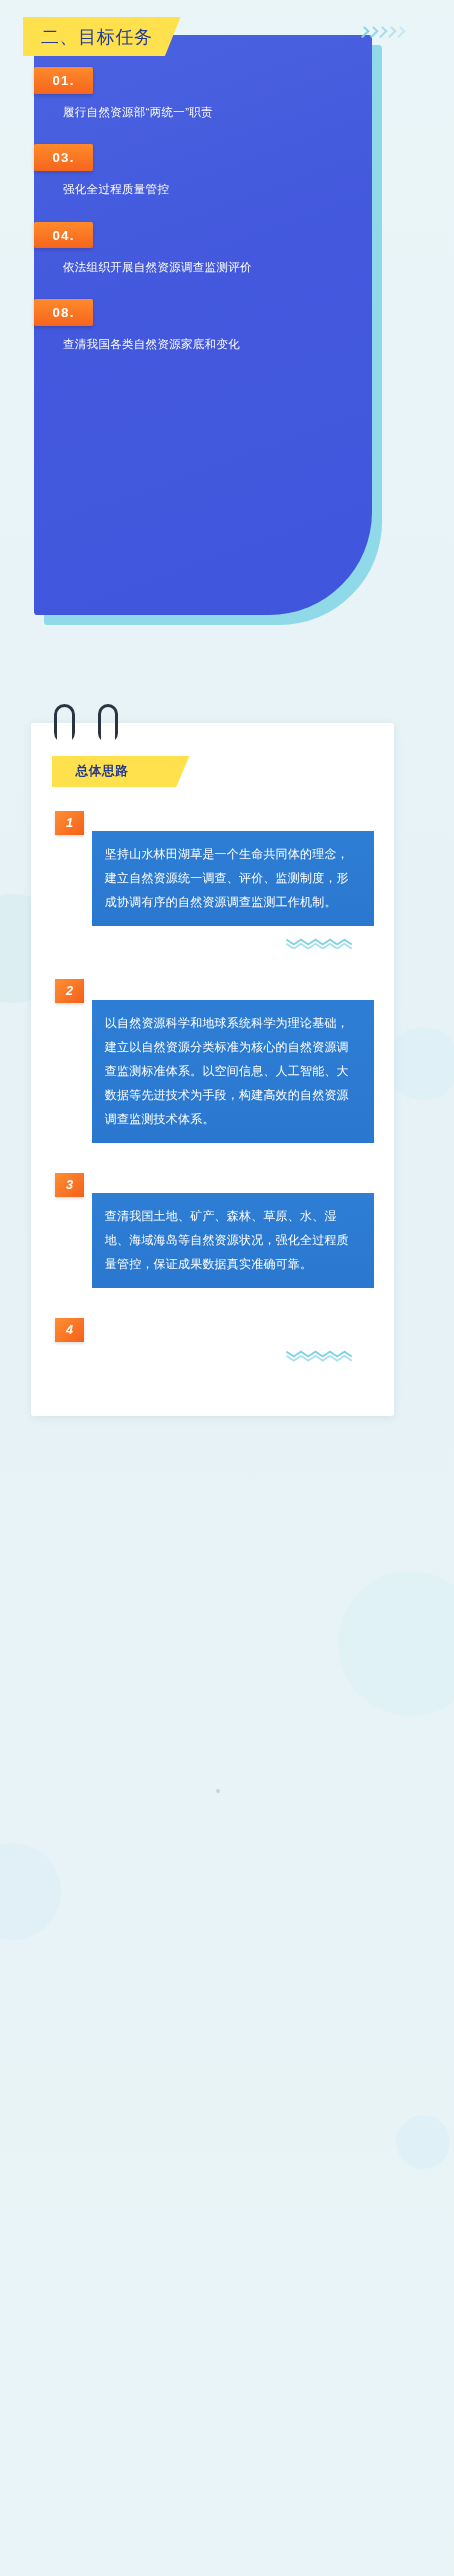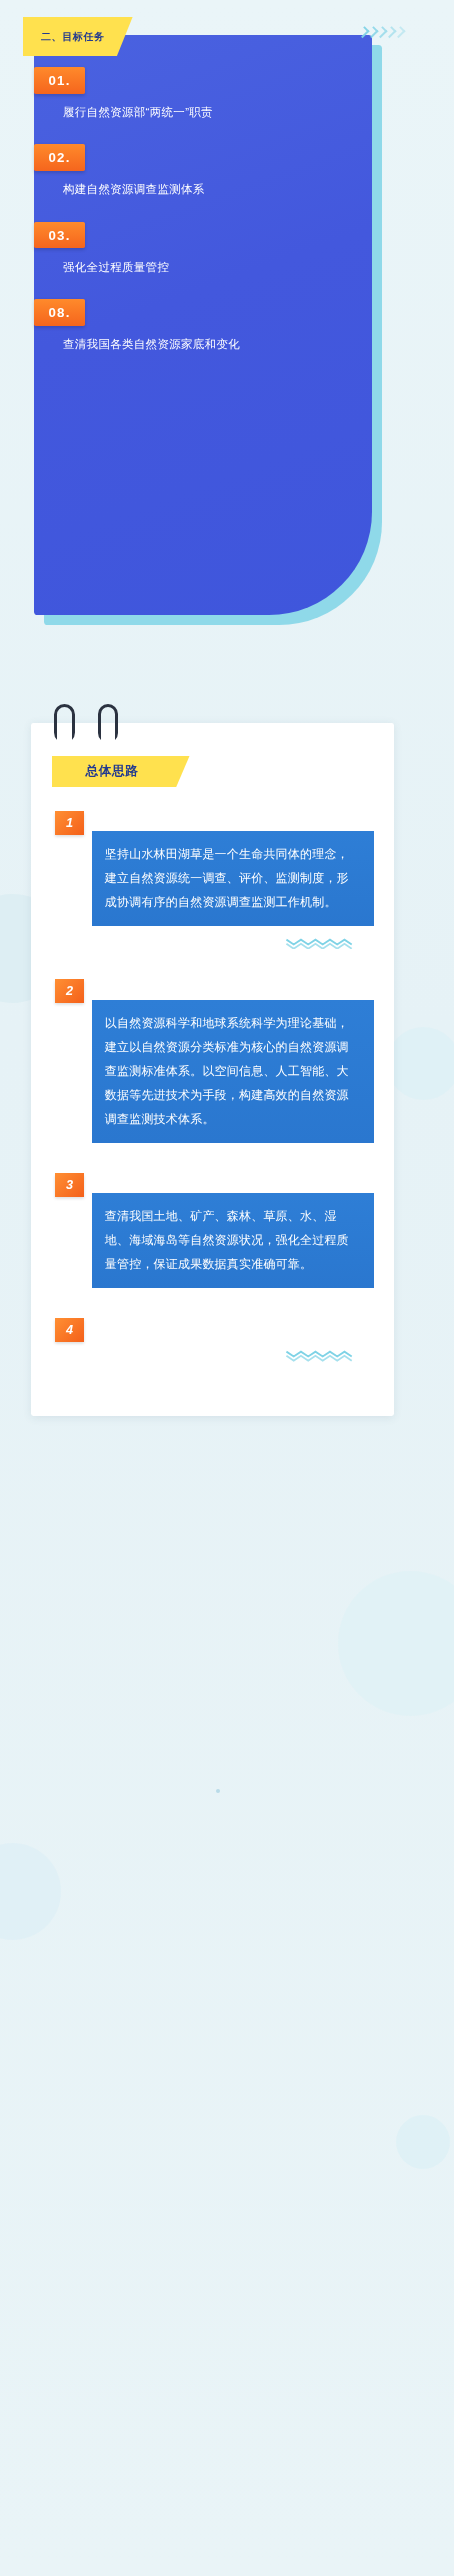--- a/index.html
+++ b/index.html
@@ -64,22 +64,22 @@
     top: 6px;
     height: 39px;
     padding: 0 28px 0 18px;
     display: flex;
     align-items: center;
     background: #ffe14e;
     clip-path: polygon(0 0, 100% 0, calc(100% - 15.7px) 100%, 0 100%);
     z-index: 6;
   }
   .title-tag span {
-    font-size: 10px;
-    font-weight: bold;
+    font-size: 18px;
+    font-weight: normal;
     color: #243b8f;
     letter-spacing: 0.6px;
   }
   .chev-group {
     position: absolute;
     right: 3.6px;
     top: 15.7px;
     display: flex;
     gap: 2.4px;
     z-index: 6;
@@ -94,21 +94,21 @@
   .chev:nth-child(2){opacity:.8}
   .chev:nth-child(3){opacity:.65}
   .chev:nth-child(4){opacity:.5}
   .chev:nth-child(5){opacity:.35}
 
   .numlist { position: absolute; left: 0; top: 56px; width: 363px; z-index: 5; }
   .numitem { position: relative; margin-bottom: 23px; }
   .numbadge {
     position: absolute;
     left: 11px; top: 0;
-    width: 51px; height: 26.6px;
+    width: 59px; height: 26.6px;
     background: linear-gradient(180deg,#ff8a2b 0%, #f5651d 100%);
     border-radius: 1.8px;
     display: flex; align-items: center; justify-content: center;
     box-shadow: 0 1.8px 3.6px rgba(0,0,0,.16);
   }
   .numbadge span {
     color: #fff; font-size: 13.3px; font-weight: bold; letter-spacing: 1.2px;
   }
   .numtext {
     margin-left: 40px;
@@ -151,21 +151,21 @@
   }
   .note-tag {
     position: relative;
     left: 20.5px;
     width: 138px;
     height: 31px;
     background: #ffe14e;
     clip-path: polygon(0 0, 100% 0, calc(100% - 13.3px) 100%, 0 100%);
     display: flex;
     align-items: center;
-    padding-left: 34px;
+    padding-left: 24px;
     margin-bottom: 24px;
   }
   .note-tag span { font-size: 12.7px; font-weight: bold; color: #243b8f; letter-spacing: 0.6px; }
 
   .step { position: relative; margin: 0 0 30px 0; padding: 0 20.5px; }
   .step-badge {
     position: relative;
     left: 3.6px;
     width: 29px; height: 24px;
     background: linear-gradient(135deg,#ff8f33 0%, #f4601a 100%);
@@ -224,34 +224,34 @@
 
     <div class="numlist">
 
       <div class="numitem">
         <div class="numbadge">
           <span>01.</span>
         </div>
         <div class="numtext">履行自然资源部“两统一”职责</div>
       </div>
 
-      <div class="numitem">
-        <div class="numbadge">
-          <span>02.</span>
-        </div>
-        <div class="numtext">构建自然资源调查监测体系</div>
-      </div>
 
       <div class="numitem">
         <div class="numbadge">
           <span>03.</span>
         </div>
         <div class="numtext">强化全过程质量管控</div>
       </div>
 
+      <div class="numitem">
+        <div class="numbadge">
+          <span>04.</span>
+        </div>
+        <div class="numtext">依法组织开展自然资源调查监测评价</div>
+      </div>
 
       <div class="numitem">
         <div class="numbadge">
           <span>08.</span>
         </div>
         <div class="numtext">查清我国各类自然资源家底和变化</div>
       </div>
 
     </div>
   </section>

